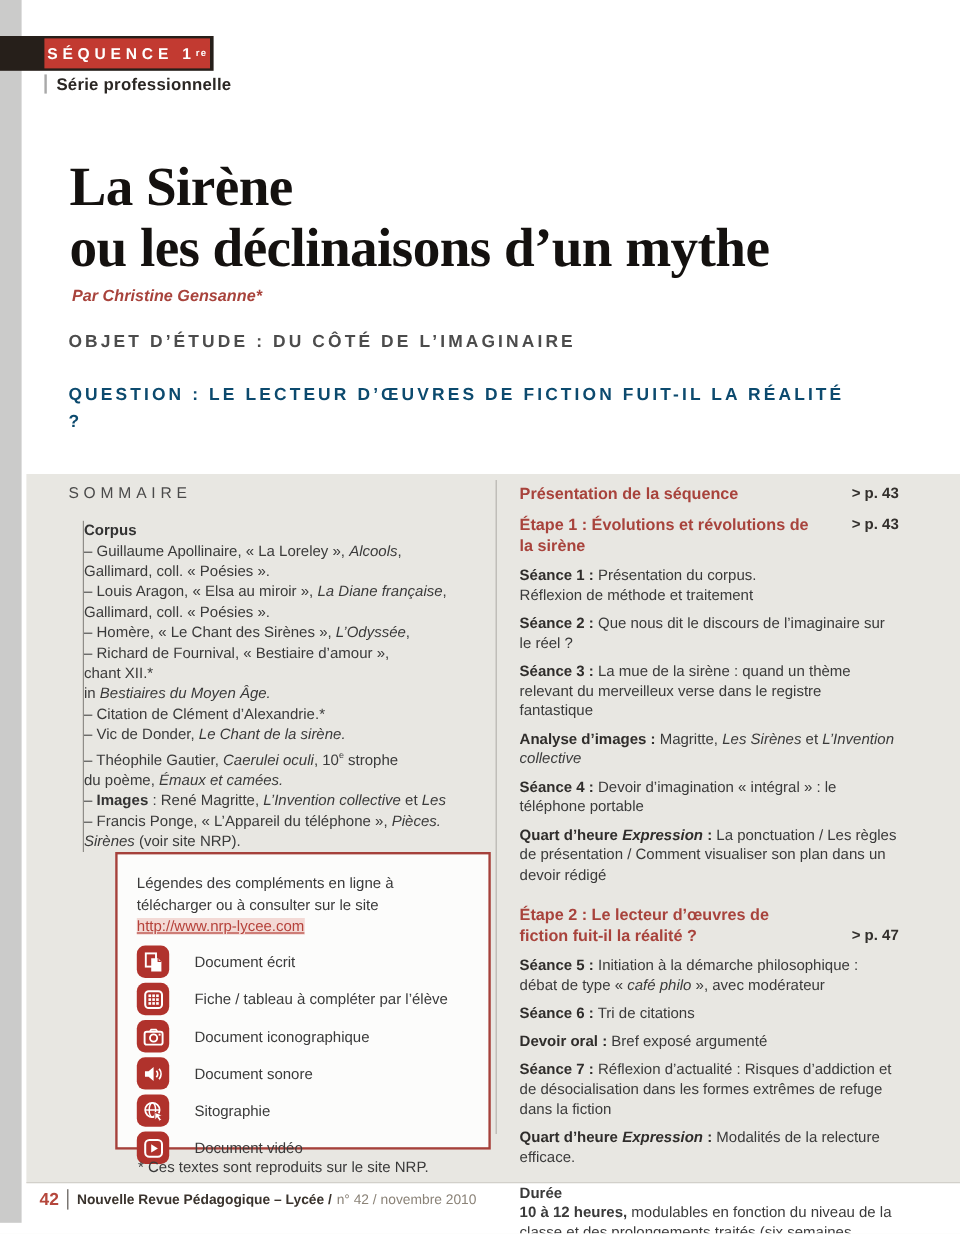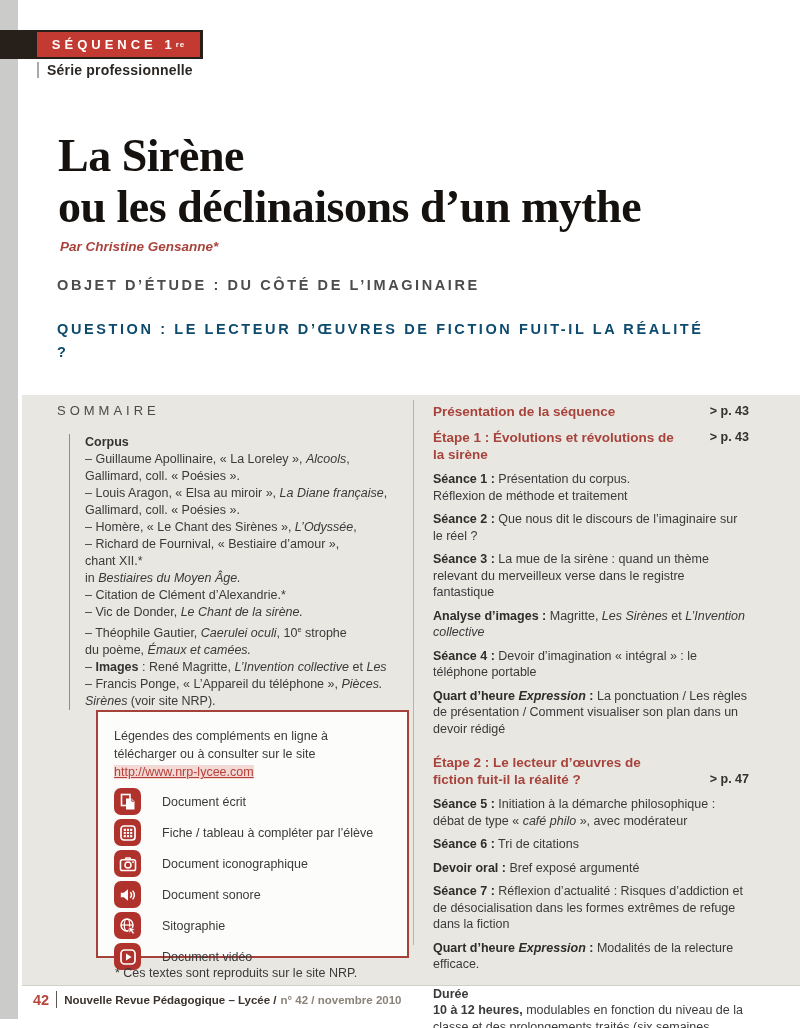--- a/index.html
+++ b/index.html
@@ -4,21 +4,21 @@
 <style>
   * { margin:0; padding:0; box-sizing:border-box; }
   html,body { background:#ffffff; }
   .page {
     position:relative; width:800px; height:1028px; background:#ffffff;
     font-family:"Liberation Sans", sans-serif; color:#3a3a3a; overflow:hidden;
   }
   .left-strip { position:absolute; left:0; top:0; width:18px; height:1019px; background:#cbcbca; }
 
   
-  .seq-bar { position:absolute; left:0; top:30px; width:203px; height:29px; background:#261f1a; }
+  .seq-bar { position:absolute; left:0; top:30px; width:178px; height:29px; background:#261f1a; }
   .seq-box {
     position:absolute; left:37px; top:2px; right:3px; bottom:2px; background:#c23a31;
     display:flex; align-items:center; justify-content:center;
     color:#ffffff; font-weight:bold; font-size:13px; letter-spacing:4px; white-space:nowrap;
   }
   .seq-box sup { font-size:8px; letter-spacing:1px; vertical-align:super; }
   .serie-row { position:absolute; left:37px; top:62px; display:flex; align-items:center; }
   .serie-tick { width:2px; height:16px; background:#a9a9a9; margin-right:8px; }
   .serie-label { font-size:14px; font-weight:bold; color:#2b2724; letter-spacing:0.2px; }
 
@@ -37,21 +37,21 @@
     letter-spacing:2.6px; color:#0c4a6e; line-height:23px;
   }
 
   
   .main { position:absolute; left:22px; top:395px; width:778px; height:591px; background:#e8e7e2; border-bottom:1px solid #d2d0ca; }
   .divider { position:absolute; left:391px; top:5px; width:1px; height:545px; background:#b6b4ae; }
 
   .col-left { position:absolute; left:35px; top:8px; width:352px; }
   .sommaire-title { font-size:13px; letter-spacing:4px; color:#4a4a4a; }
   .corpus {
-    margin:16px 0 0 12px; border-left:1px solid #8f8d88; padding-left:15px;
+    margin:16px 0 0 12px; border-left:1px solid #8f8d88; padding-left:0;
     width:336px; font-size:12.5px; line-height:17px; color:#3a3a3a;
   }
   .corpus b { color:#333; }
 
   .legend-box {
     position:absolute; left:39px; top:307px; width:313px; height:248px;
     background:#fcfcfb; border:2px solid #a5413b; padding:15px 12px 0 16px;
   }
   .legend-intro { font-size:12.5px; line-height:18px; color:#3a3a3a; margin-bottom:5px; width:280px; }
   .legend-url { color:#b5413a; background:#f3d9d5; text-decoration:underline; }
@@ -73,21 +73,21 @@
   .rc-item b { color:#2f2d2b; }
   .etape2-block { margin-top:17px; }
   .duree-block { margin-top:13px; }
   .duree-block p { margin:0; }
 
   
   .footer { position:absolute; left:33px; top:991px; display:flex; align-items:center; }
   .pagenum { color:#b5473c; font-weight:bold; font-size:14.5px; margin-right:7px; }
   .footer-vline { width:1px; height:17px; background:#5a5550; margin-right:7px; }
   .journal { font-weight:bold; font-size:11.5px; color:#3a332d; margin-right:4px; }
-  .issue { font-size:11.5px; color:#8b8378;font-weight:bold; }
+  .issue { font-size:11.5px; color:#8b8378; }
 
   sup { font-size:0.6em; vertical-align:super; }
   i { font-style:italic; }
 </style>
 </head>
 <body>
 
 <div class="page">
   <div class="left-strip"></div>
 

